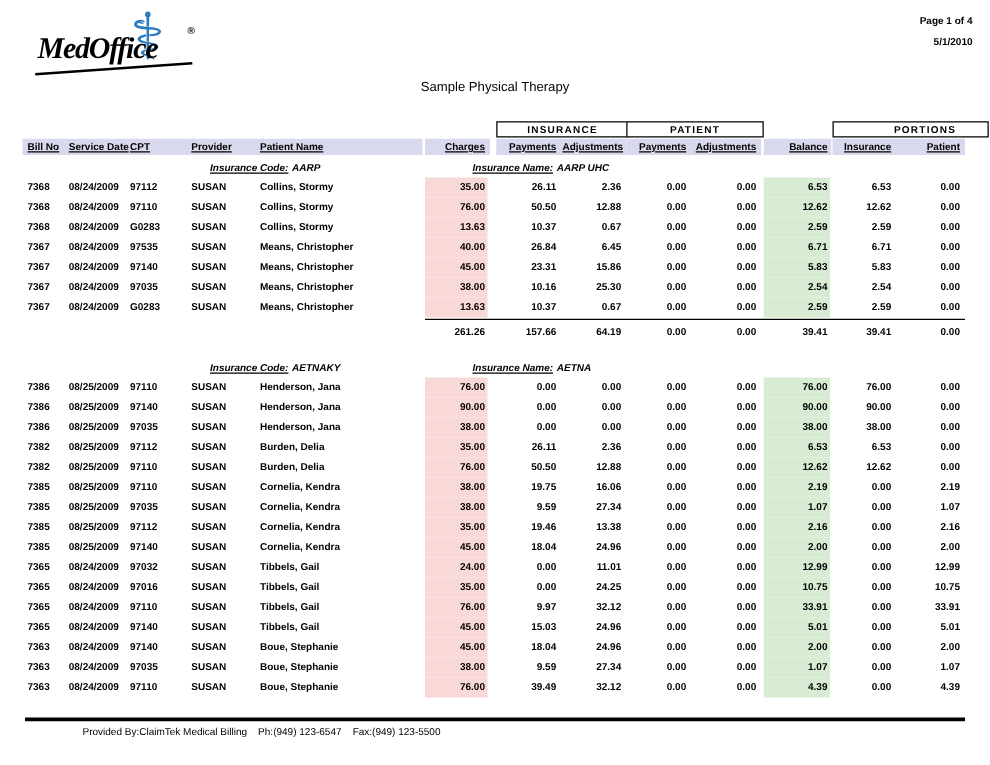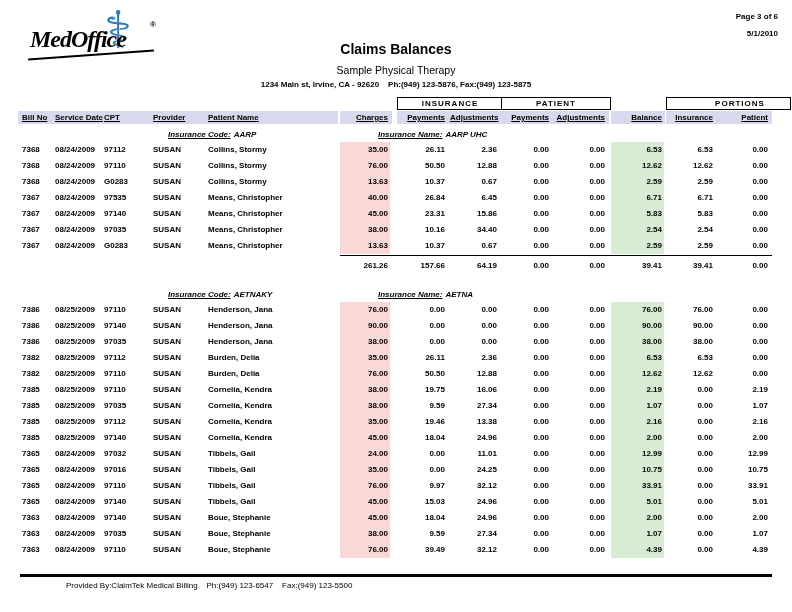--- a/index.html
+++ b/index.html
@@ -92,26 +92,24 @@
 
 <div id="report" style="--band: #d9d9ee; --pink: #f9d8d8; --green: #d7ecd3; --logo-blue: #2e7cc0;">
 
   <div id="logo">
     <span class="caduceus">⚕</span>
     <span class="logo-text">MedOffice</span>
     <span class="logo-reg">®</span>
     <span class="logo-swoosh"></span>
   </div>
 
-  <div id="page-label" class="pageinfo">Page 3 of 6</div>
+  <div id="page-label" class="pageinfo">Page 1 of 4</div>
   <div id="print-date" class="pageinfo">5/1/2010</div>
 
-  <div id="report-title">Claims Balances</div>
   <div id="practice-name">Sample Physical Therapy</div>
-  <div id="practice-address">1234 Main st, Irvine, CA - 92620&nbsp;&nbsp;&nbsp;&nbsp;Ph:(949) 123-5876, Fax:(949) 123-5875</div>
 
   <div id="gb-insurance" class="groupbox">INSURANCE</div>
   <div id="gb-patient" class="groupbox">PATIENT</div>
   <div id="gb-portions" class="groupbox">PORTIONS</div>
 
   <div id="band1" class="band"></div>
   <div id="band2" class="band"></div>
   <div id="band3" class="band"></div>
   <div id="band4" class="band"></div>
   <div id="band5" class="band"></div>
@@ -212,21 +210,21 @@
         <div class="cell col-ppat num">0.00</div>
       </div>
       <div class="row">
         <div class="cell col-bill">7367</div>
         <div class="cell col-date">08/24/2009</div>
         <div class="cell col-cpt">97035</div>
         <div class="cell col-provider">SUSAN</div>
         <div class="cell col-patient">Means, Christopher</div>
         <div class="cell col-charges num shade-pink">38.00</div>
         <div class="cell col-inspay num">10.16</div>
-        <div class="cell col-insadj num">34.40</div>
+        <div class="cell col-insadj num">25.30</div>
         <div class="cell col-patpay num">0.00</div>
         <div class="cell col-patadj num">0.00</div>
         <div class="cell col-balance num shade-green">2.54</div>
         <div class="cell col-pins num">2.54</div>
         <div class="cell col-ppat num">0.00</div>
       </div>
       <div class="row">
         <div class="cell col-bill">7367</div>
         <div class="cell col-date">08/24/2009</div>
         <div class="cell col-cpt">G0283</div>

